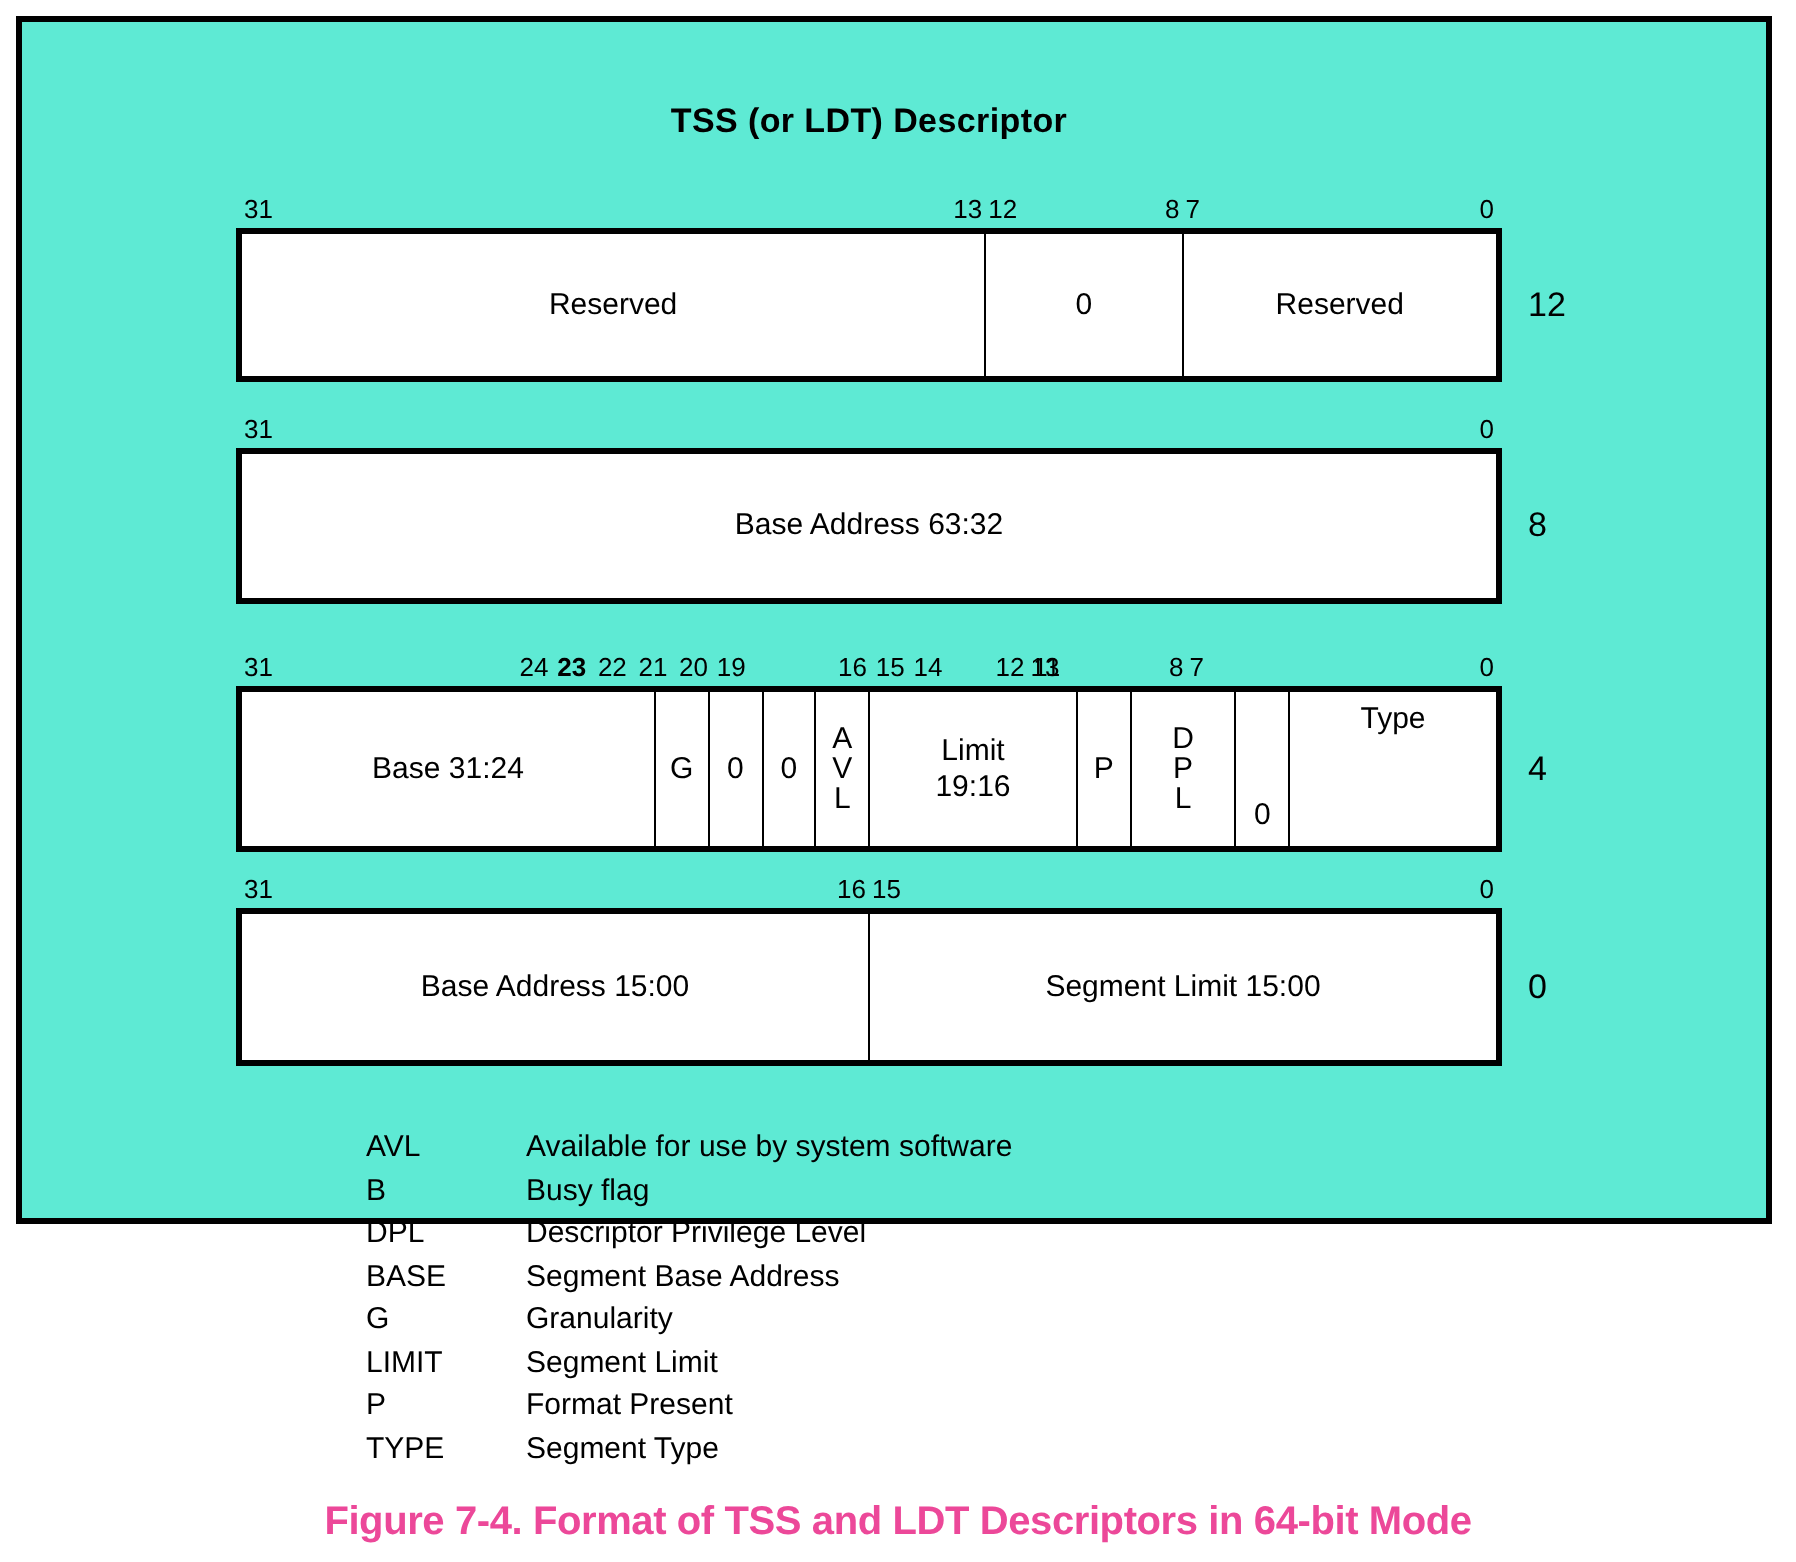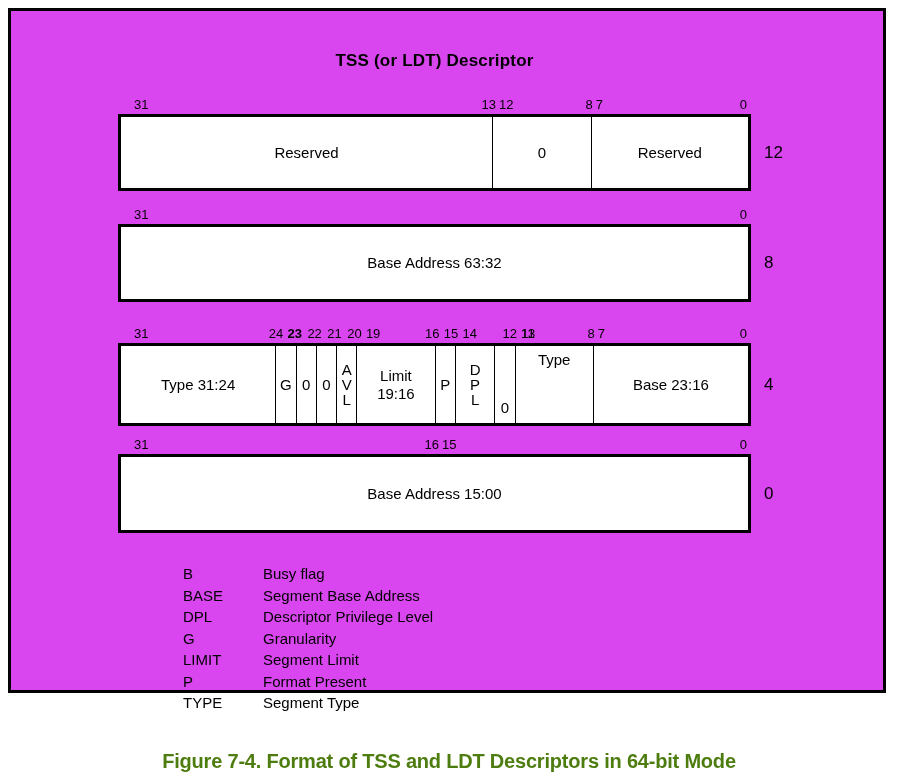--- a/index.html
+++ b/index.html
@@ -2,42 +2,42 @@
 <html><head>
 <meta charset="utf-8">
 <style>
   html,body{margin:0;padding:0;}
   body{
     width:898px;height:781px;position:relative;background:#ffffff;
     font-family:"Liberation Sans", sans-serif;color:#000;
     -webkit-font-smoothing:antialiased;
   }
   .frame{
-    position:absolute;left:8px;top:8px;width:878px;height:685px;
-    border:3px solid #000;box-sizing:border-box;background:#d946ef;
+    position:absolute;left:8px;top:8px;width:878px;height:604px;
+    border:3px solid #000;box-sizing:border-box;background:#5eead4;
   }
   .title{
     margin:40px 0 0 107px;width:633px;text-align:center;
     font-weight:bold;font-size:17px;letter-spacing:0.2px;white-space:nowrap;
   }
   .diagram{margin-left:107px;width:633px;margin-top:26px;}
   .drow{position:relative;}
   .drow.gap-sm{margin-top:16px;}
   .drow.gap-lg{margin-top:24px;}
   .drow.gap-xs{margin-top:11px;}
   .dlabels{
     display:flex;height:17px;font-size:13px;line-height:15px;
     padding:0 3px;box-sizing:border-box;
   }
   .dlabel{
     flex-shrink:1;flex-basis:0;min-width:0;position:relative;
     white-space:nowrap;border-left:1.5px solid transparent;
     display:flex;justify-content:space-between;
   }
-  .dlabel:first-child{border-left:none;margin-left:12px;}
+  .dlabel:first-child{border-left:none;}
   .dlabel.center{justify-content:center;}
   .dlabel .hi{padding-left:1px;}
   .dlabel .lo{padding-right:1px;}
   .dboxwrap{position:relative;}
   .dboxes{
     display:flex;border:3px solid #000;background:#fff;box-sizing:content-box;
   }
   .row-h1 .dboxes{height:71px;}
   .row-h2 .dboxes{height:72px;}
   .row-h3 .dboxes{height:77px;}
@@ -145,84 +145,88 @@
             <span class="hi">11</span>
             <span class="lo">8</span>
           </div>
           <div class="dlabel" style="flex-grow: 8;">
             <span class="hi">7</span>
             <span class="lo">0</span>
           </div>
         </div>
         <div class="dboxwrap">
           <div class="dboxes">
-            <div class="dcell" style="flex-grow: 8;">Type 31:24</div>
+            <div class="dcell" style="flex-grow: 8;">Base 31:24</div>
             <div class="dcell" style="flex-grow: 1;">G</div>
             <div class="dcell" style="flex-grow: 1;">0</div>
             <div class="dcell" style="flex-grow: 1;">0</div>
             <div class="dcell vstack" style="flex-grow: 1;">A
 V
 L</div>
             <div class="dcell" style="flex-grow: 4;">Limit
 19:16</div>
             <div class="dcell" style="flex-grow: 1;">P</div>
             <div class="dcell vstack" style="flex-grow: 2;">D
 P
 L</div>
             <div class="dcell vbottom" style="flex-grow: 1;">0</div>
             <div class="dcell vtop" style="flex-grow: 4;">Type</div>
-            <div class="dcell" style="flex-grow: 8;">Base 23:16</div>
           </div>
           <div class="doffset">4</div>
         </div>
       </div>
       <div class="drow row-h4 gap-xs">
         <div class="dlabels">
           <div class="dlabel" style="flex-grow: 16;">
             <span class="hi">31</span>
             <span class="lo">16</span>
           </div>
           <div class="dlabel" style="flex-grow: 16;">
             <span class="hi">15</span>
             <span class="lo">0</span>
           </div>
         </div>
         <div class="dboxwrap">
           <div class="dboxes">
             <div class="dcell" style="flex-grow: 16;">Base Address 15:00</div>
+            <div class="dcell" style="flex-grow: 16;">Segment Limit 15:00</div>
           </div>
           <div class="doffset">0</div>
         </div>
       </div>
     </div>
   <div class="legend" id="legend">
       <div class="legend-row">
+        <div class="legend-term">AVL</div>
+        <div class="legend-def">Available for use by system software</div>
+      </div>
+      <div class="legend-row">
         <div class="legend-term">B</div>
         <div class="legend-def">Busy flag</div>
       </div>
       <div class="legend-row">
+        <div class="legend-term">DPL</div>
+        <div class="legend-def">Descriptor Privilege Level</div>
+      </div>
+      <div class="legend-row">
         <div class="legend-term">BASE</div>
         <div class="legend-def">Segment Base Address</div>
-      </div>
-      <div class="legend-row">
-        <div class="legend-term">DPL</div>
-        <div class="legend-def">Descriptor Privilege Level</div>
       </div>
       <div class="legend-row">
         <div class="legend-term">G</div>
         <div class="legend-def">Granularity</div>
       </div>
       <div class="legend-row">
         <div class="legend-term">LIMIT</div>
         <div class="legend-def">Segment Limit</div>
       </div>
       <div class="legend-row">
         <div class="legend-term">P</div>
         <div class="legend-def">Format Present</div>
       </div>
       <div class="legend-row">
         <div class="legend-term">TYPE</div>
         <div class="legend-def">Segment Type</div>
       </div>
     </div>
 </div>
 
-<div class="caption" style="color: #4d7c0f;">Figure 7-4.  Format of TSS and LDT Descriptors in 64-bit Mode</div>
+<div class="caption" style="color: #ec4899;">Figure 7-4.  Format of TSS and LDT Descriptors in 64-bit Mode</div>
 
 </body></html>

